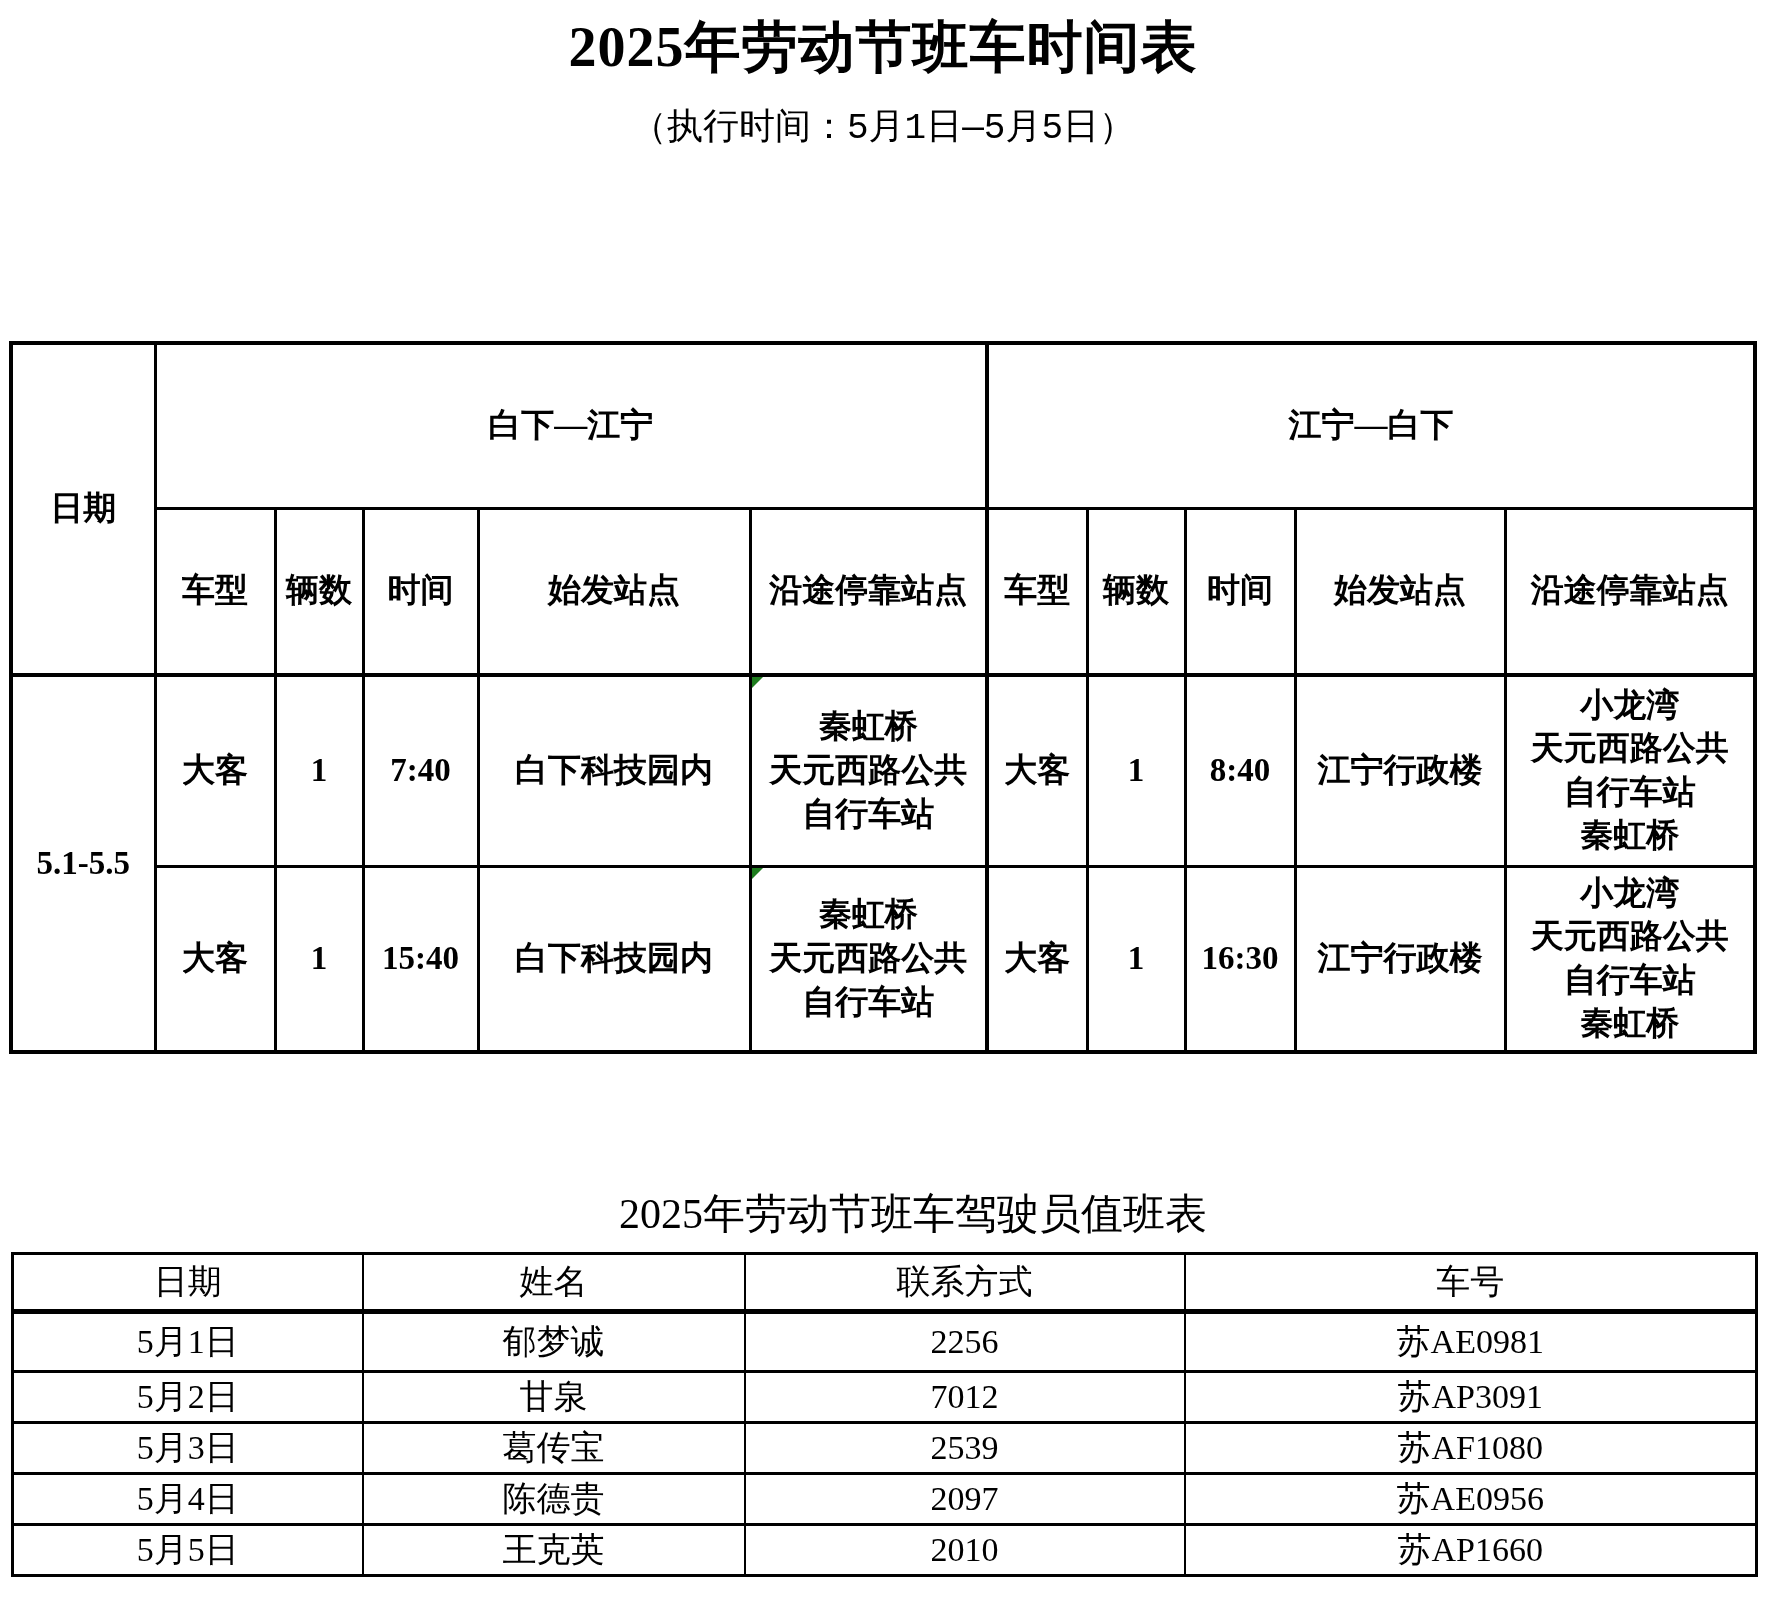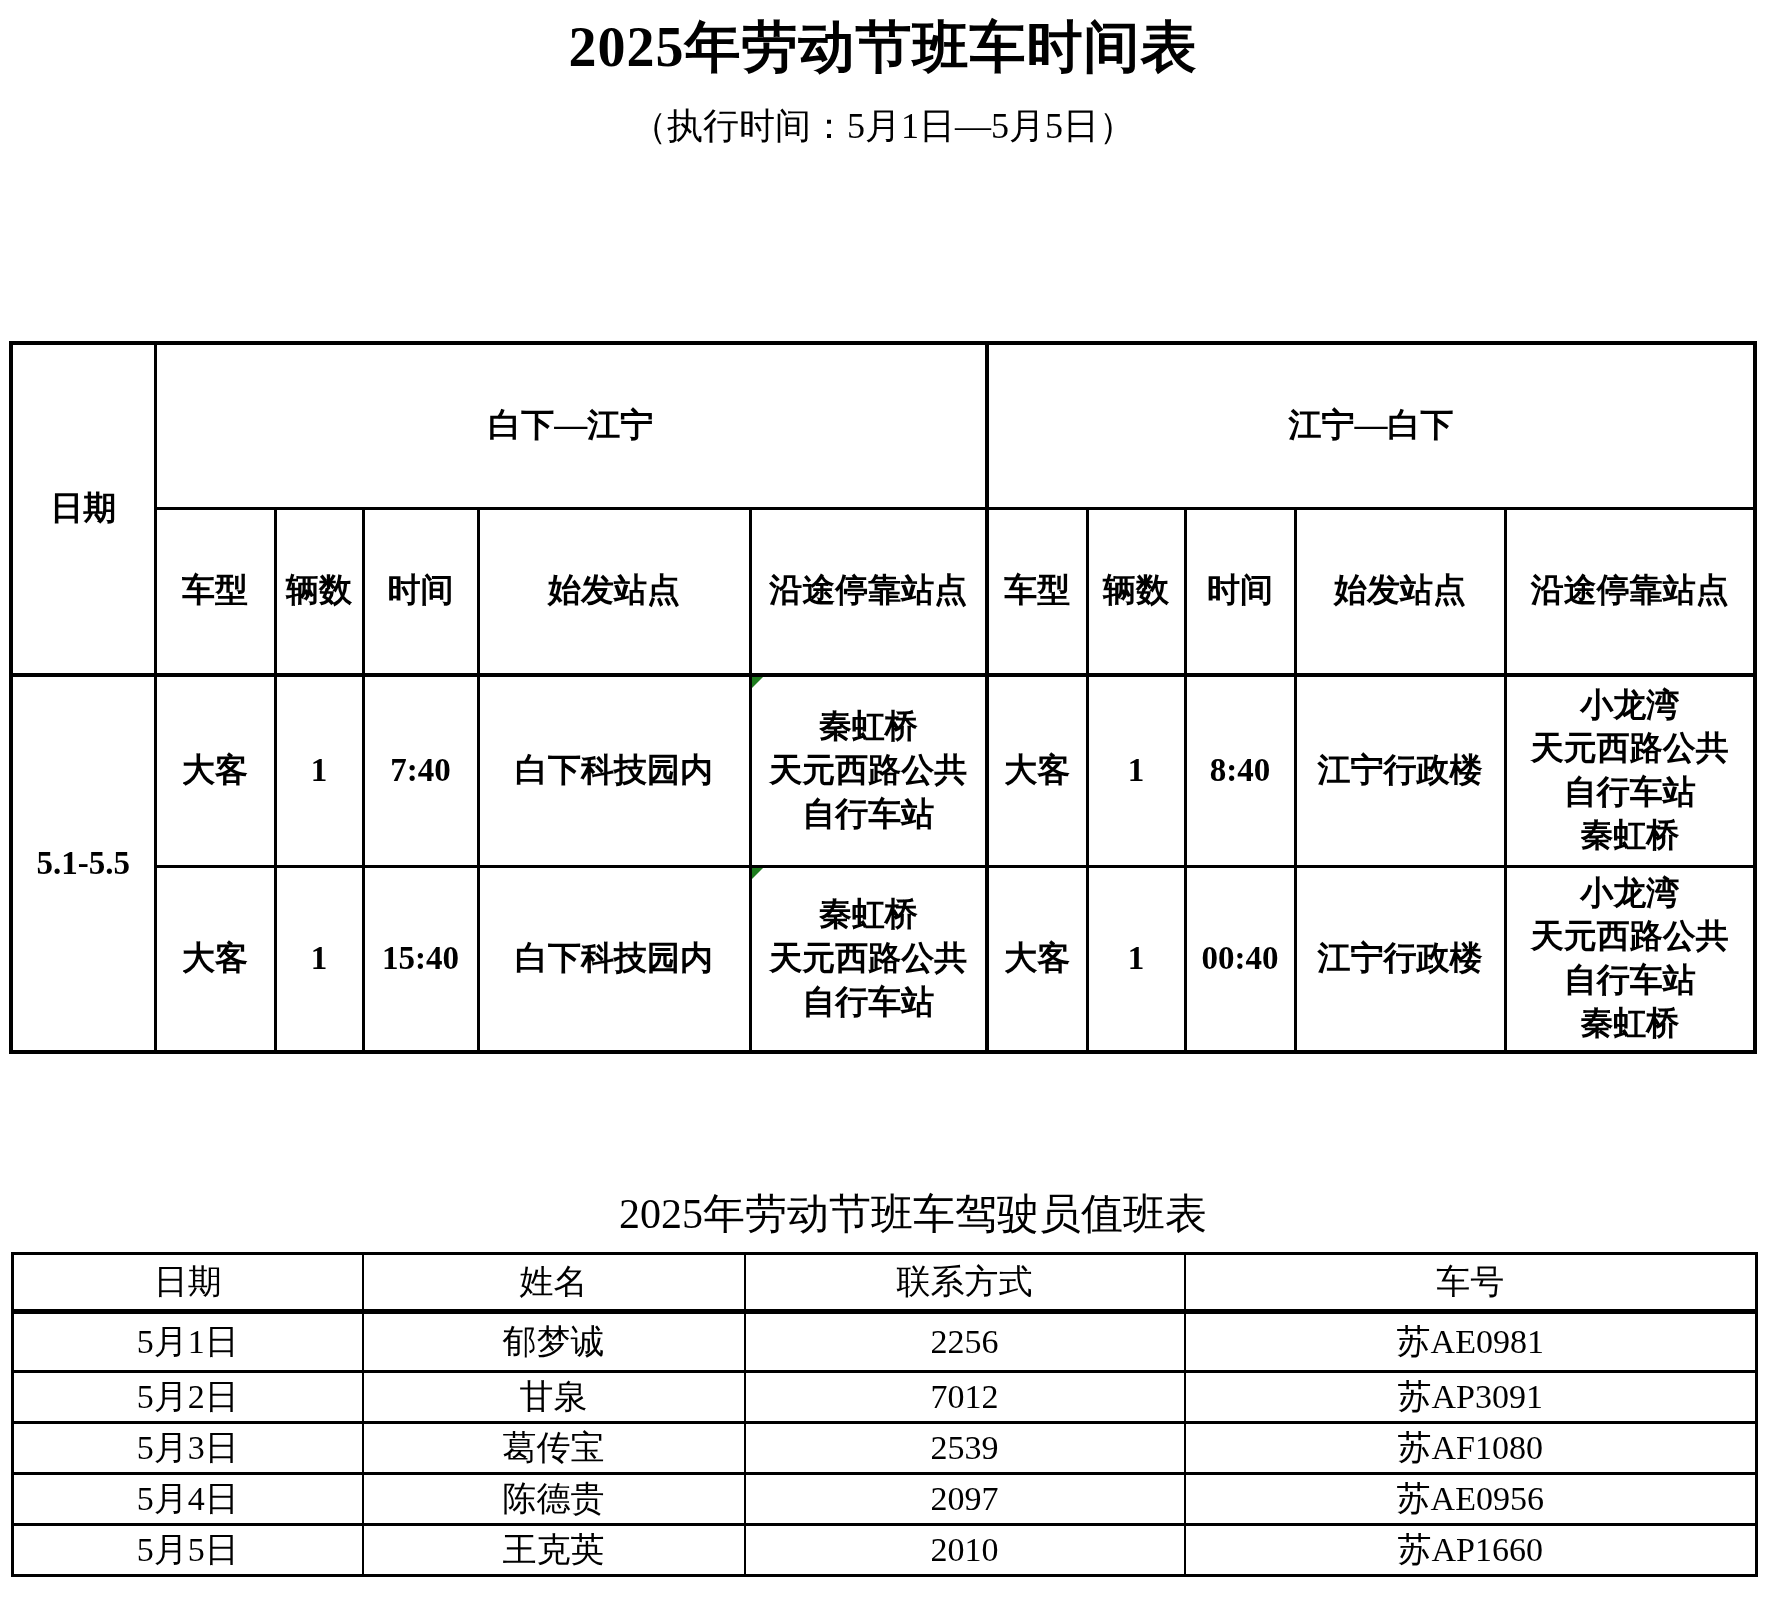--- a/index.html
+++ b/index.html
@@ -5,21 +5,21 @@
   html,body{margin:0;padding:0;background:#ffffff;}
   body{
     width:1766px;height:1597px;position:relative;overflow:hidden;
     font-family:"Liberation Serif","DejaVu Serif",serif;
     color:#000;
   }
   :root{--note-green:#1e7c1e;}
   .center-text{width:100%;text-align:center;position:absolute;left:0;}
 
   #main-title{top:10px;font-size:56px;font-weight:bold;letter-spacing:1px;}
-  #subtitle{top:102px;font-size:36px;font-weight:normal;}
+  #subtitle{top:102px;font-size:36px;font-weight:normal;font-family:Liberation Mono, monospace;}
 
   
   #schedule-table{
     position:absolute;left:9px;top:341px;
     border-collapse:collapse;table-layout:fixed;width:1748px;
   }
   #schedule-table th,#schedule-table td{
     border:3px solid #000;
     text-align:center;vertical-align:middle;
     font-weight:bold;font-size:33px;line-height:1.32;
@@ -118,21 +118,21 @@
   <tr class="row-data-2">
     <td>大客</td>
     <td>1</td>
     <td>15:40</td>
     <td>白下科技园内</td>
     <td class="gdr stops note">秦虹桥
 天元西路公共
 自行车站</td>
     <td>大客</td>
     <td>1</td>
-    <td>00:40</td>
+    <td>16:30</td>
     <td>江宁行政楼</td>
     <td class="stops">小龙湾
 天元西路公共
 自行车站
 秦虹桥</td>
   </tr>
 </tbody>
   </table>
 
 <div id="driver-title" class="center-text">2025年劳动节班车驾驶员值班表</div>

